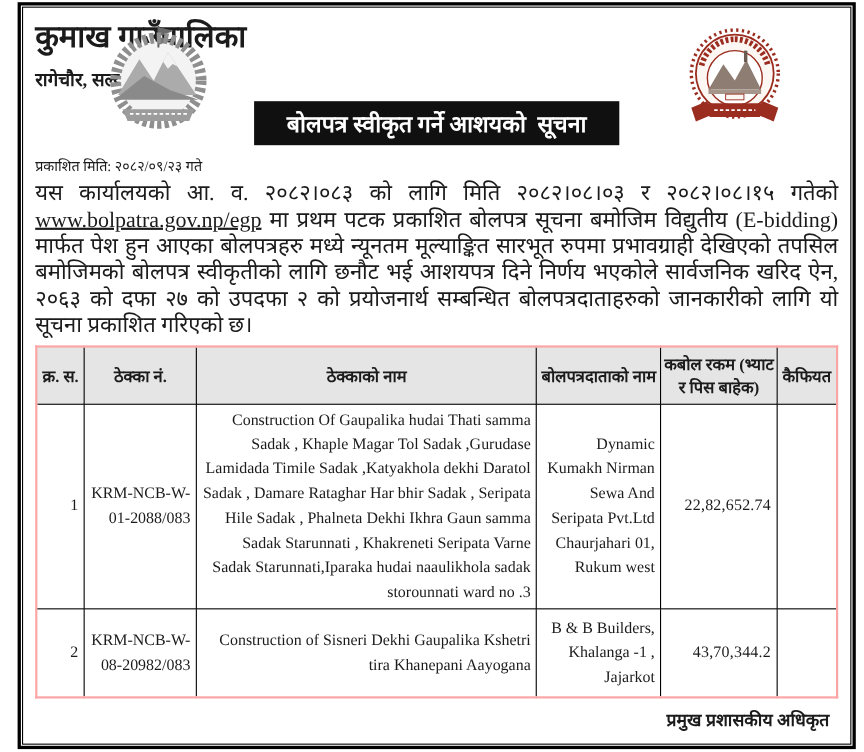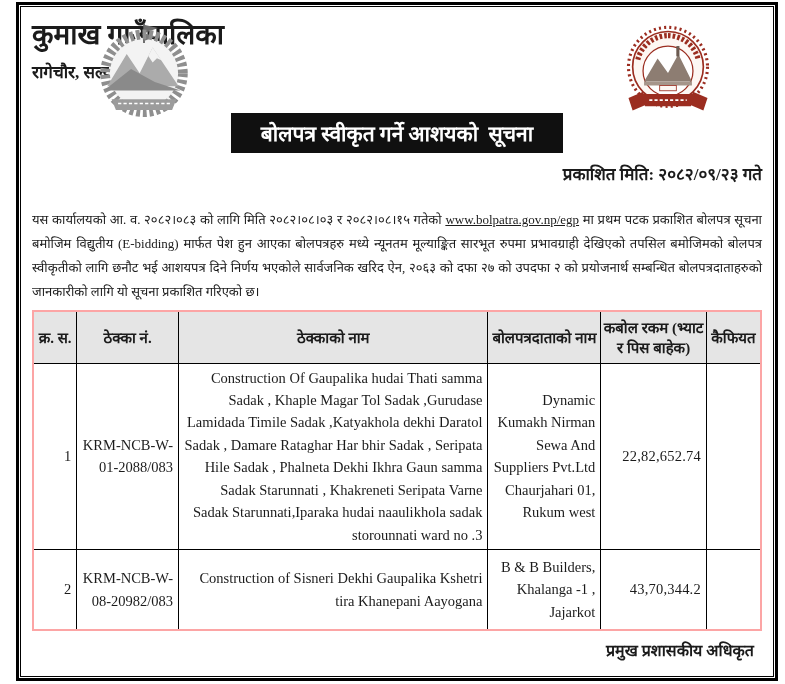--- a/index.html
+++ b/index.html
@@ -25,33 +25,33 @@
   
   .letterhead { position: relative; padding-top: 10px; }
   .logo { position: absolute; }
   .logo-left  { left: 58px;  top: 8px;  width: 108px; height: 108px; }
   .logo-right { right: 42px; top: 12px; width: 104px; height: 104px; }
   .t-muni   { font-size: 28px; font-weight: bold; line-height: 36px; }
   .t-office { font-size: 33px; font-weight: bold; line-height: 42px; }
   .t-addr   { font-size: 17px; font-weight: bold; line-height: 24px; margin-top: 8px; }
   .t-prov   { font-size: 17px; font-weight: bold; line-height: 24px; margin-top: 2px; }
   
-  .banner-wrap { text-align: center; margin-top: 28px; }
+  .banner-wrap { text-align: center; margin-top: 7px; }
   .banner {
     display: inline-block;
     background: #101010; color: #ffffff;
     font-size: 21px; font-weight: bold;
     padding: 6px 30px;
     white-space: pre-wrap;
   }
-  .pub-date { text-align: right; font-weight: bold; font-size: 17px; margin-top: 9px; }
+  .pub-date { text-align: left; font-weight: normal; font-size: 13px; margin-top: 9px; }
   
   .notice-body {
-    font-size: 13px; line-height: 24px;
-    text-align: justify; margin-top: 23px;
+    font-size: 20px; line-height: 24px;
+    text-align: justify; margin-top: 5px;
   }
   .url-link { text-decoration: underline; }
   
   table.bids {
     width: 100%; border-collapse: collapse;
     margin-top: 6px; border: 2px solid #fca5a5;
     table-layout: fixed;
   }
   table.bids th, table.bids td { border: 1px solid #000; }
   table.bids th {
@@ -141,21 +141,21 @@
           <th>बोलपत्रदाताको नाम</th>
           <th>कबोल रकम (भ्याट र पिस बाहेक)</th>
           <th>कैफियत</th>
         </tr>
       </thead>
       <tbody>
         <tr class="row-1">
           <td>1</td>
           <td>KRM-NCB-W-01-2088/083</td>
           <td class="cell-name">Construction Of Gaupalika hudai Thati samma Sadak , Khaple Magar Tol  Sadak ,Gurudase Lamidada Timile Sadak ,Katyakhola dekhi  Daratol Sadak , Damare Rataghar Har bhir Sadak ,  Seripata Hile Sadak  , Phalneta Dekhi Ikhra Gaun samma Sadak Starunnati , Khakreneti Seripata Varne Sadak  Starunnati,Iparaka hudai naaulikhola sadak storounnati ward no .3</td>
-          <td>Dynamic Kumakh Nirman Sewa And Suppliers Pvt.Ltd Chaurjahari 01, Rukum west</td>
+          <td>Dynamic Kumakh Nirman Sewa And Seripata Pvt.Ltd Chaurjahari 01, Rukum west</td>
           <td class="cell-amount">22,82,652.74</td>
           <td></td>
         </tr>
         <tr class="row-2">
           <td>2</td>
           <td>KRM-NCB-W-08-20982/083</td>
           <td class="cell-name">Construction of Sisneri Dekhi Gaupalika Kshetri tira Khanepani Aayogana</td>
           <td>B &amp; B Builders, Khalanga -1 , Jajarkot</td>
           <td class="cell-amount">43,70,344.2</td>
           <td></td>

